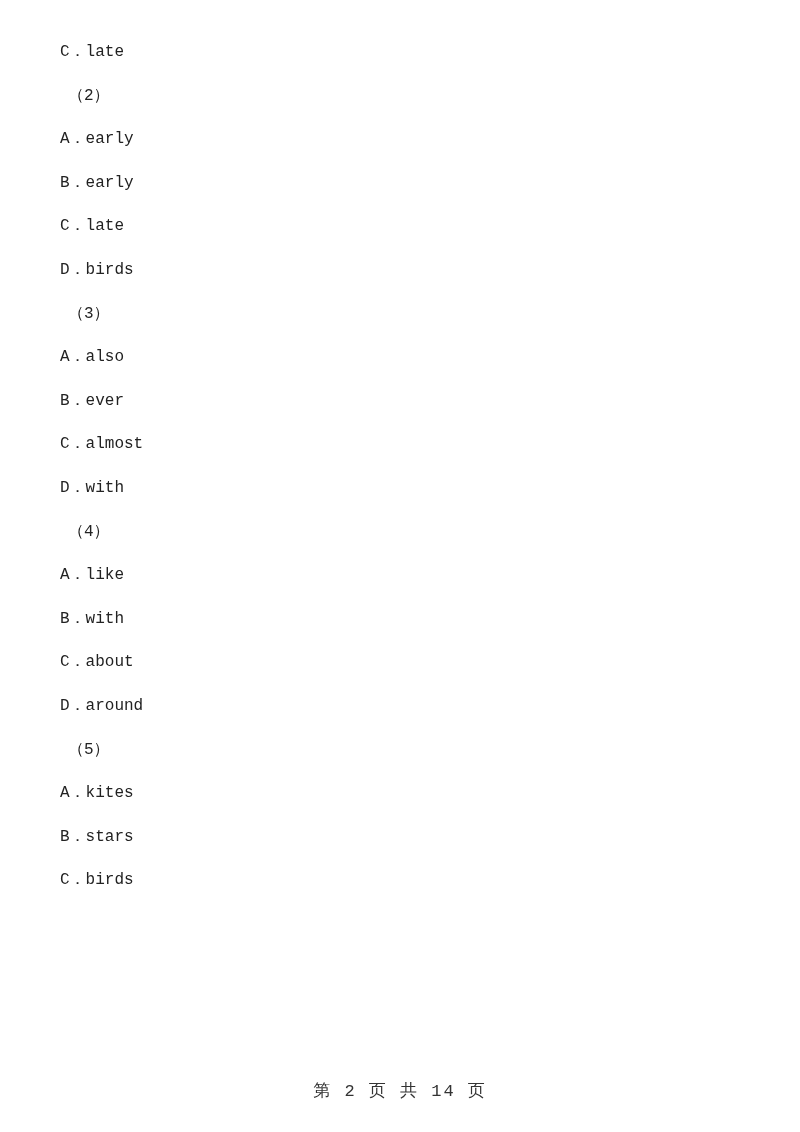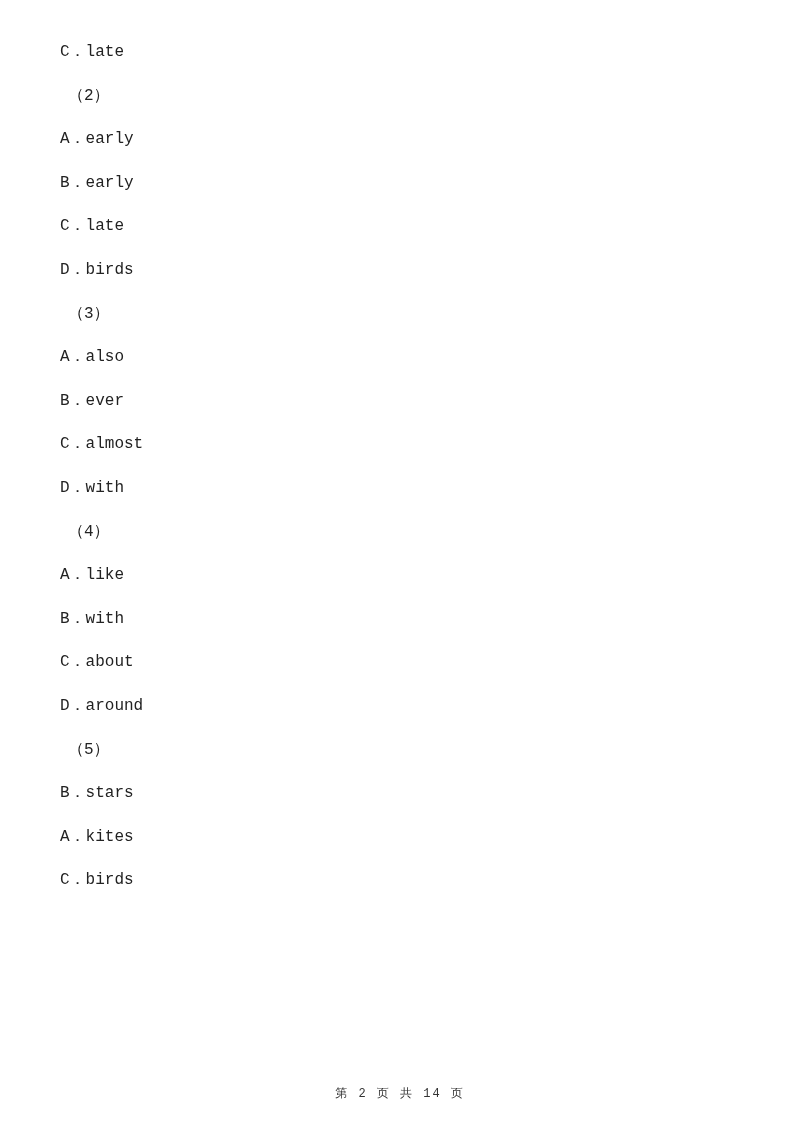--- a/index.html
+++ b/index.html
@@ -28,21 +28,21 @@
       margin-top: 10px;
       padding-left: 8px;
       line-height: 1.6;
     }
     .page-footer {
       position: absolute;
       bottom: 30px;
       left: 0;
       right: 0;
       text-align: center;
-      font-size: 12px;
+      font-size: 17px;
       color: #333;
       letter-spacing: 2px;
     }
   </style>
 </head>
 <body>
 
 <div class="page-content">
 
 <div class="item">C．late</div>
@@ -55,18 +55,18 @@
     <div class="item">A．also</div>
     <div class="item">B．ever</div>
     <div class="item">C．almost</div>
     <div class="item">D．with</div>
     <div class="section-label">（4）</div>
     <div class="item">A．like</div>
     <div class="item">B．with</div>
     <div class="item">C．about</div>
     <div class="item">D．around</div>
     <div class="section-label">（5）</div>
+    <div class="item">A．kites</div>
     <div class="item">B．stars</div>
-    <div class="item">A．kites</div>
     <div class="item">C．birds</div>
   </div>
 
 <div class="page-footer">第 2 页 共 14 页</div>
 
 </body></html>

